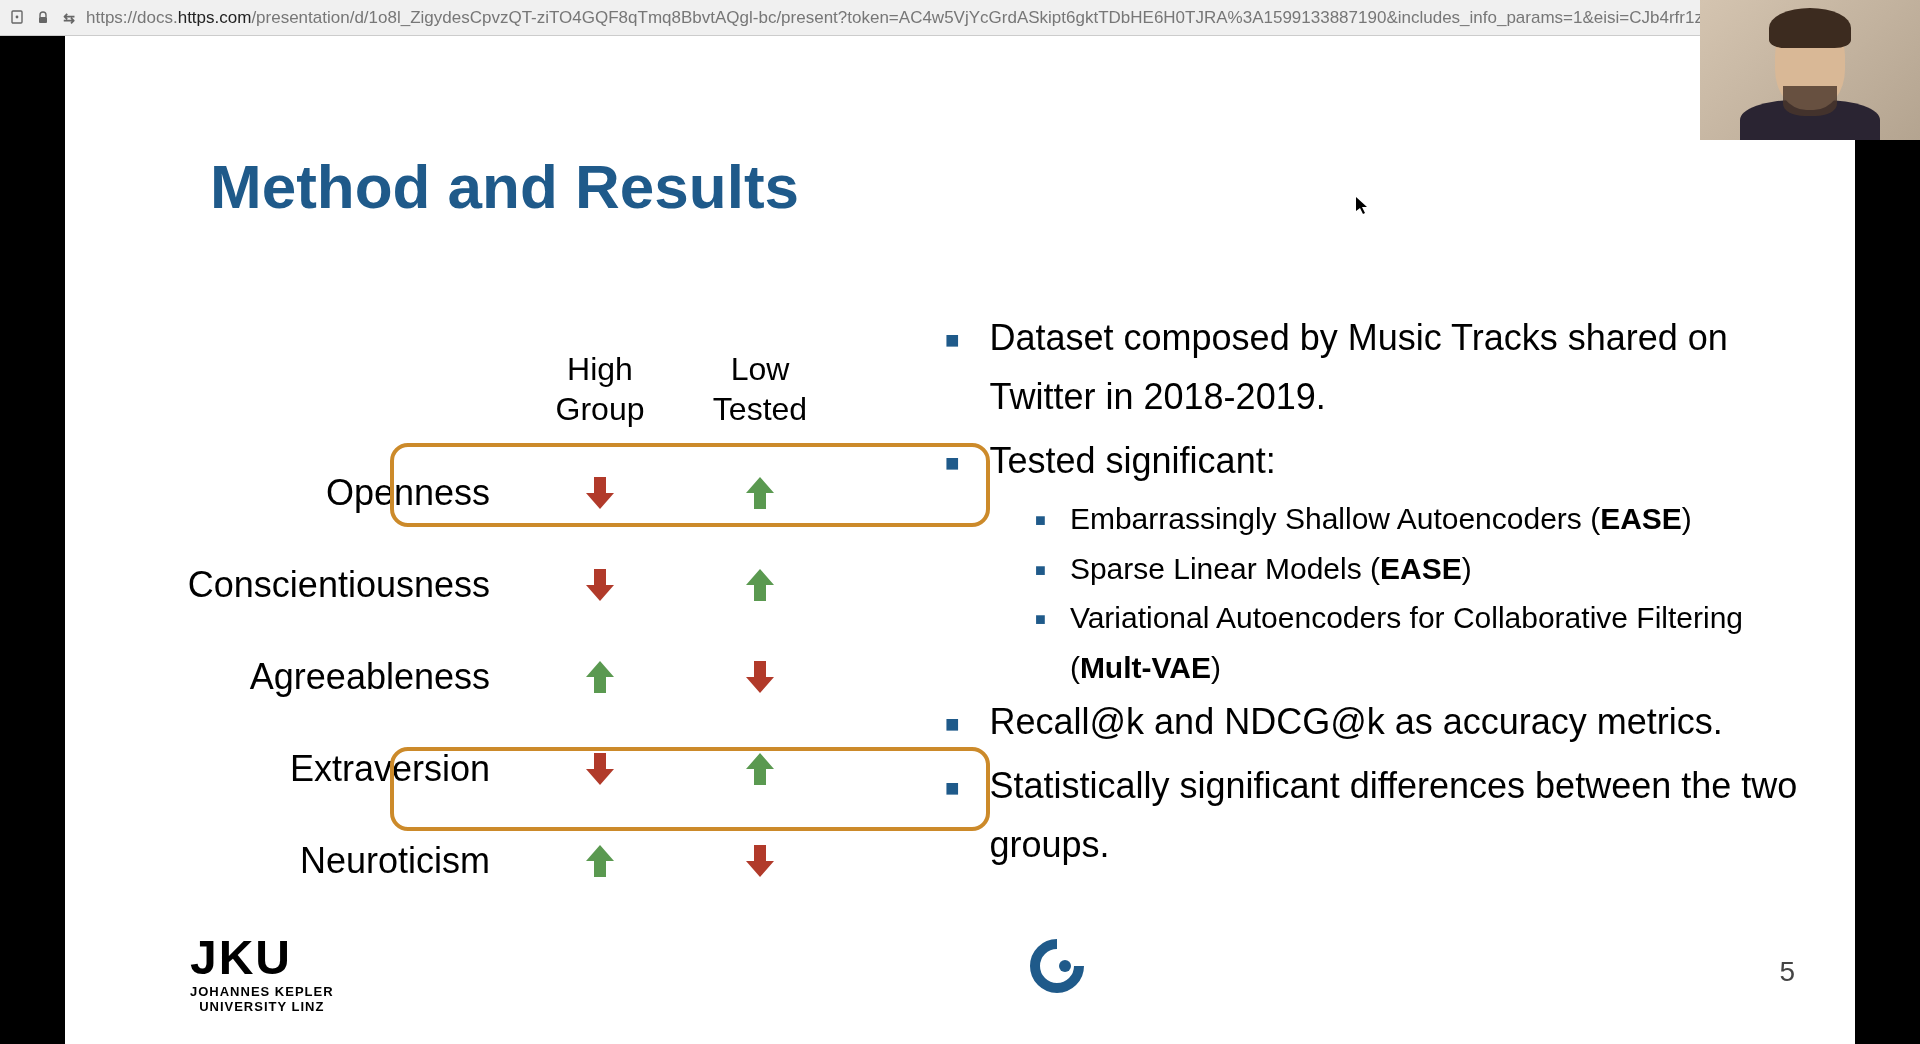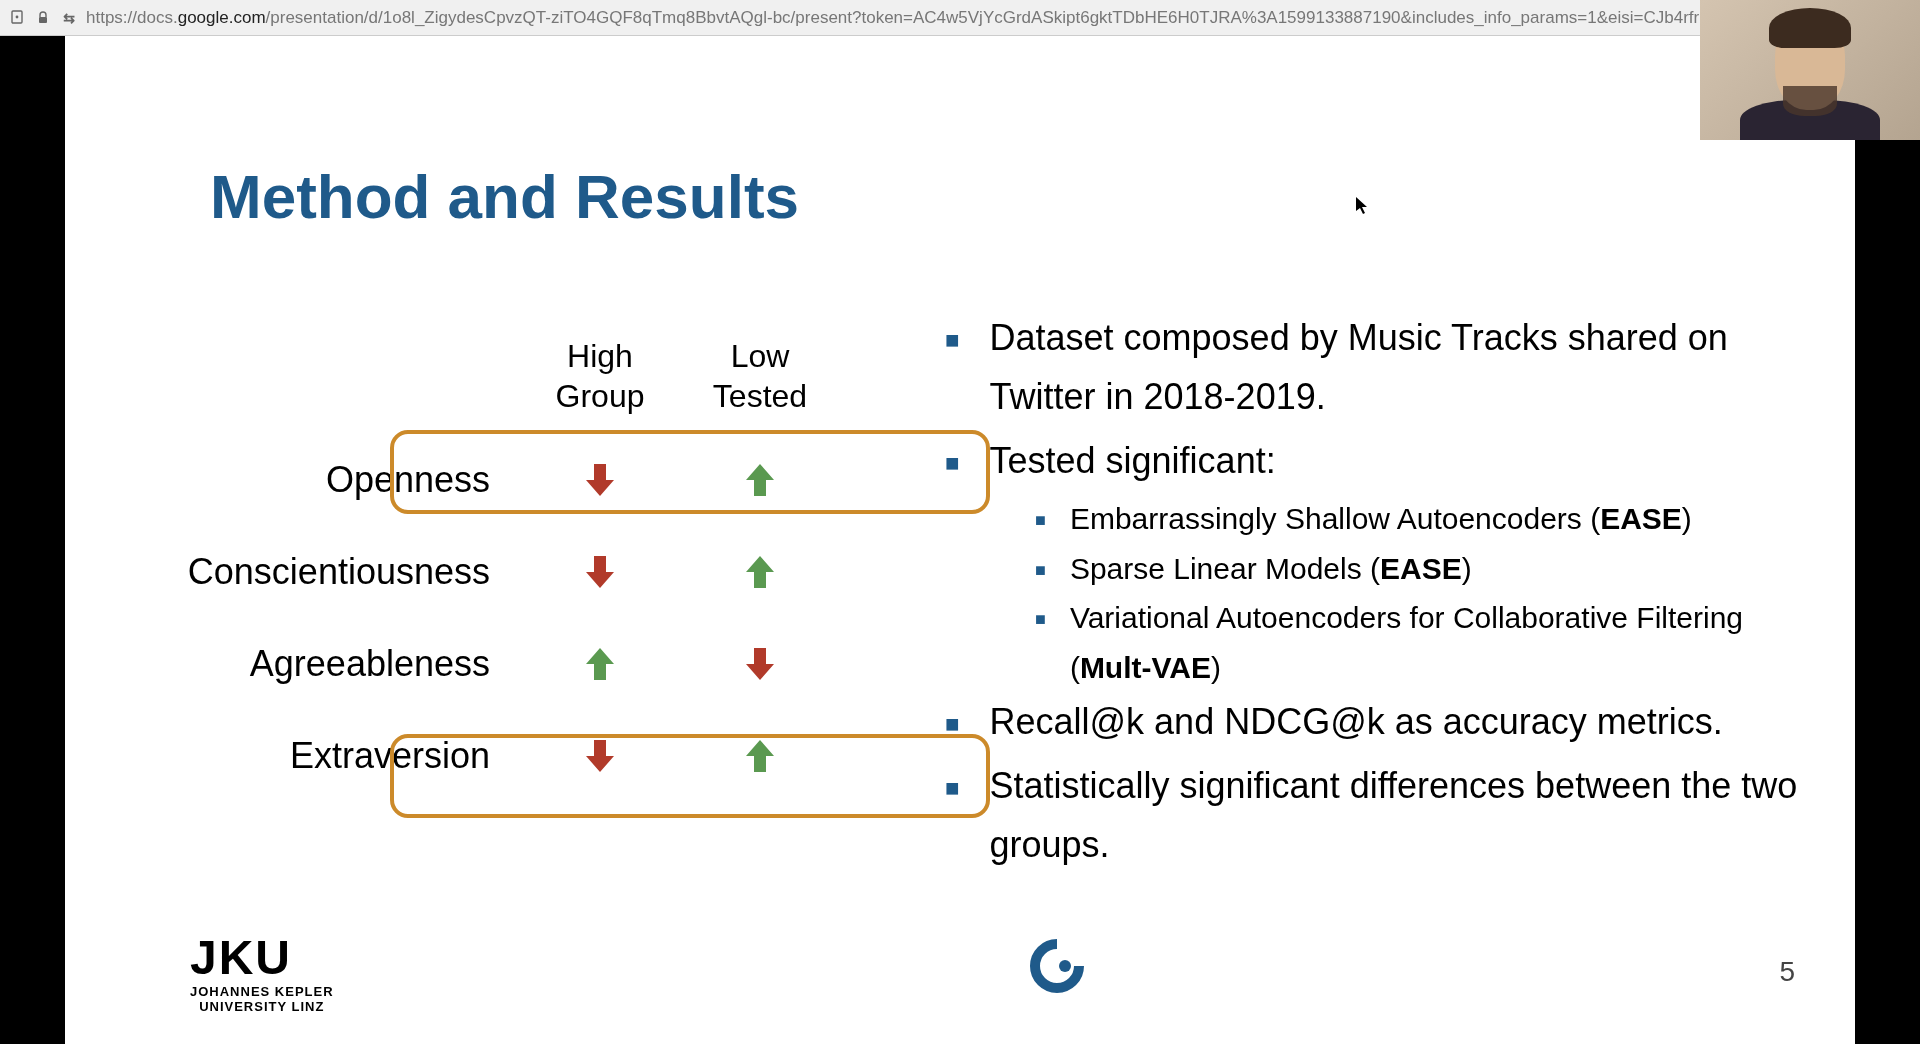--- a/index.html
+++ b/index.html
@@ -39,31 +39,31 @@
     position: absolute;
     top: 36px;
     left: 65px;
     width: 1790px;
     height: 1008px;
     background: #fff;
   }
 
   .slide-title {
     position: absolute;
-    top: 125px;
+    top: 115px;
     left: 145px;
     font-size: 62px;
     font-weight: 700;
     color: #1f5a8a;
   }
 
   
   .trait-table {
     position: absolute;
-    top: 300px;
+    top: 313px;
     left: 115px;
     width: 700px;
   }
   .tbl-header {
     display: grid;
     grid-template-columns: 340px 160px 160px;
     text-align: center;
     font-size: 32px;
     line-height: 1.25;
     margin-bottom: 18px;
@@ -146,21 +146,21 @@
       </svg>
   </span>
   <span class="addr-icon">
     <svg width="14" height="14" viewBox="0 0 14 14">
         <rect x="3" y="6" width="8" height="6" rx="1" fill="#666"></rect>
         <path d="M4 6 V4 a3 3 0 0 1 6 0 V6" fill="none" stroke="#666" stroke-width="1.4"></path>
       </svg>
   </span>
   <span class="addr-icon" style="font-size:14px;font-weight:bold;">⇆</span>
   <span class="url">
-    <span>https://docs.</span><span class="domain">google.com</span><span>/presentation/d/1o8l_ZigydesCpvzQT-ziTO4GQF8qTmq8BbvtAQgl-bc/present?token=AC4w5VjYcGrdASkipt6gktTDbHE6H0TJRA%3A1599133887190&amp;includes_info_params=1&amp;eisi=CJb4rfr1zOsCFYY6Zwodu</span>
+    <span>https://docs.</span><span class="domain">https.com</span><span>/presentation/d/1o8l_ZigydesCpvzQT-ziTO4GQF8qTmq8BbvtAQgl-bc/present?token=AC4w5VjYcGrdASkipt6gktTDbHE6H0TJRA%3A1599133887190&amp;includes_info_params=1&amp;eisi=CJb4rfr1zOsCFYY6Zwodu</span>
   </span>
 </div>
 
 <div class="letterbox-left"></div>
 <div class="letterbox-right"></div>
 
 <div class="slide">
   <h1 class="slide-title">Method and Results</h1>
 
   <div class="cursor">
@@ -220,20 +220,33 @@
         <div class="tbl-row">
           <div class="trait-label">Extraversion</div>
           <div class="arrow-cell">
             <svg width="40" height="40" viewBox="0 0 40 40">
               <path d="M20 36 L6 20 L14 20 L14 4 L26 4 L26 20 L34 20 Z" fill="#b13a2a"></path>
             </svg>
           </div>
           <div class="arrow-cell">
             <svg width="40" height="40" viewBox="0 0 40 40">
               <path d="M20 4 L34 20 L26 20 L26 36 L14 36 L14 20 L6 20 Z" fill="#5a9950"></path>
+            </svg>
+          </div>
+        </div>
+        <div class="tbl-row">
+          <div class="trait-label">Neuroticism</div>
+          <div class="arrow-cell">
+            <svg width="40" height="40" viewBox="0 0 40 40">
+              <path d="M20 4 L34 20 L26 20 L26 36 L14 36 L14 20 L6 20 Z" fill="#5a9950"></path>
+            </svg>
+          </div>
+          <div class="arrow-cell">
+            <svg width="40" height="40" viewBox="0 0 40 40">
+              <path d="M20 36 L6 20 L14 20 L14 4 L26 4 L26 20 L34 20 Z" fill="#b13a2a"></path>
             </svg>
           </div>
         </div>
       </div>
     <div class="highlight hl-0"></div>
     <div class="highlight hl-4"></div>
   </div>
 
   <div class="content-list" id="bullets">
       <div class="li1">

